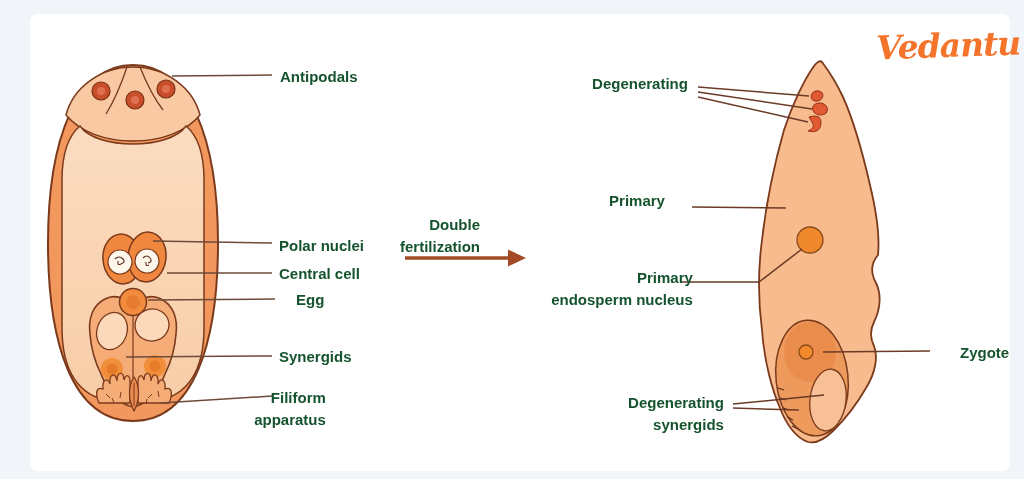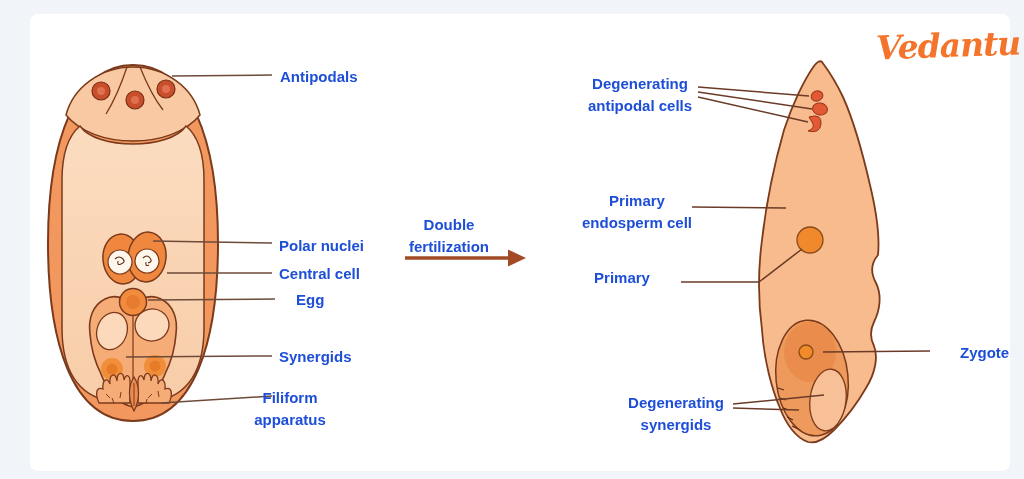--- a/index.html
+++ b/index.html
@@ -9,24 +9,24 @@
     font-family:"Liberation Sans",sans-serif;
   }
   .card{
     position:absolute;left:30px;top:14px;width:980px;height:457px;
     background:#ffffff;border-radius:8px;
   }
   svg.art{position:absolute;left:0;top:0;}
   .lbl{
     position:absolute;
     font:700 15px/21px "Liberation Sans",sans-serif;
-    color:#1d4ed8;
+    color:#14532d;
     white-space:nowrap;
   }
-  .lbl.center{transform:translateX(-50%);text-align:center;}
+  .lbl.center{transform:translateX(-50%);text-align:right;}
   .lbl.two{line-height:22px;}
   .logo{
     position:absolute;left:876px;top:26px;
     font:italic 700 33px/40px "DejaVu Serif",serif;
     color:#f4742b;letter-spacing:-1px;transform:rotate(-2deg);
   }
 </style>
 </head>
 <body>
 
@@ -187,37 +187,36 @@
 <div class="lbl" style="left:279px;top:235px">Polar nuclei</div>
 <div class="lbl" style="left:279px;top:263px">Central cell</div>
 <div class="lbl" style="left:296px;top:289px">Egg</div>
 <div class="lbl" style="left:279px;top:346px">Synergids</div>
 
 <div class="lbl center two" style="left:290px;top:387px">
   <div>Filiform</div>
   <div>apparatus</div>
 </div>
 
-<div class="lbl center two" style="left:449px;top:214px">
+<div class="lbl center two" style="left:440px;top:214px">
   <div>Double</div>
   <div>fertilization</div>
 </div>
 
 <div class="lbl center two" style="left:640px;top:73px">
   <div>Degenerating</div>
-  <div>antipodal cells</div>
 </div>
 
 <div class="lbl center two" style="left:637px;top:190px">
   <div>Primary</div>
-  <div>endosperm cell</div>
 </div>
 
 <div class="lbl center two" style="left:622px;top:267px">
   <div>Primary</div>
+  <div>endosperm nucleus</div>
 </div>
 
 <div class="lbl" style="left:960px;top:342px">Zygote</div>
 
 <div class="lbl center two" style="left:676px;top:392px">
   <div>Degenerating</div>
   <div>synergids</div>
 </div>
 
 </body></html>

